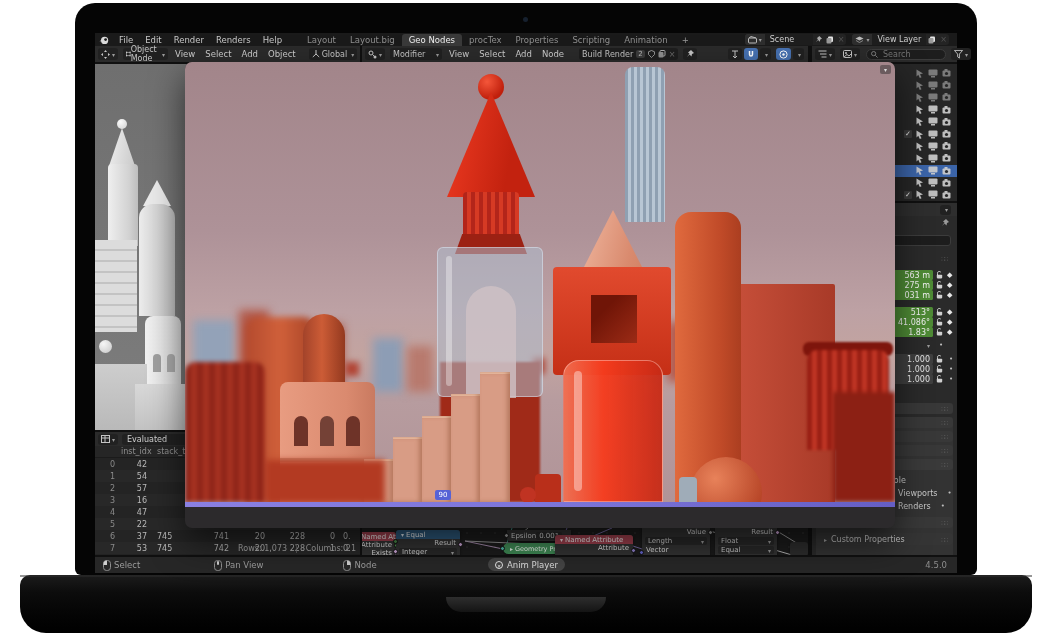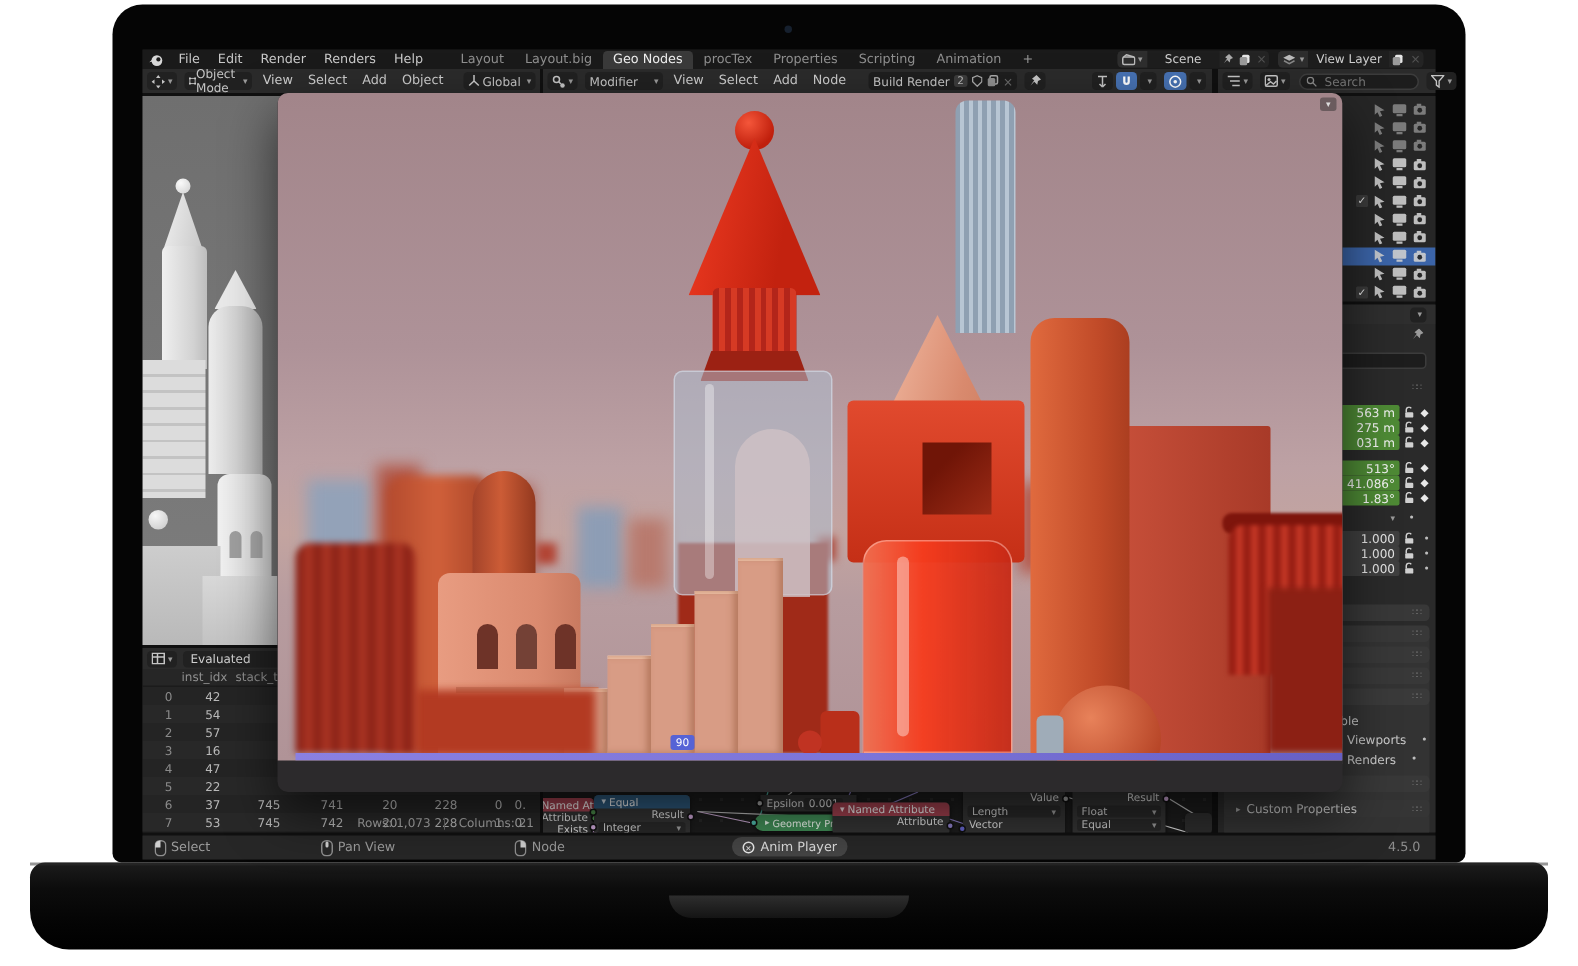--- a/index.html
+++ b/index.html
@@ -19,21 +19,21 @@
   .ui{position:absolute;left:20px;top:30px;width:862px;height:540px;background:#101010;font-size:8px;color:#c3c3c3;}
   .ui *{box-sizing:border-box;}
   
   .topbar{position:absolute;left:0;top:0;width:862px;height:13px;background:#1a1a1a;display:flex;align-items:center;}
   .blogo{margin:0 4px 0 4px;display:flex;}
   .menu{padding:0 6px;color:#c8c8c8;font-size:8.5px;}
   .tabs{display:flex;margin-left:12px;align-items:center;height:13px;}
   .tab{padding:1px 7px;color:#8f8f8f;font-size:8.5px;border-radius:3px 3px 0 0;}
   .tab.active{background:#3a3a3a;color:#efefef;}
   .tab.plus{color:#9a9a9a;}
-  .tb-right{margin-left:auto;display:flex;align-items:center;gap:6px;padding-right:8px;text-align:center;}
+  .tb-right{margin-left:auto;display:flex;align-items:center;gap:6px;padding-right:8px;}
   .widget{display:flex;align-items:center;background:#242424;border-radius:3px;height:11px;}
   .widget .wic{background:#2e2e2e;border-radius:3px 0 0 3px;padding:0 3px;display:flex;align-items:center;height:11px;}
   .widget .wlabel{background:#1e1e1e;padding:0 5px;height:11px;line-height:11px;color:#cfcfcf;min-width:48px;}
   .widget .wbtn{padding:0 2px;display:flex;align-items:center;color:#8a8a8a;}
   .dar{font-size:6px;color:#9a9a9a;margin-left:2px;}
   
   .hdr{position:absolute;top:13px;height:16px;background:#2b2b2b;display:flex;align-items:center;gap:2px;}
   .hdr-vp{left:0;width:265px;}
   .hdr-node{left:267px;width:446px;}
   .hdr-out{left:717px;width:145px;}
@@ -68,21 +68,21 @@
   .c-base2{left:40px;top:320px;width:50px;height:46px;background:linear-gradient(180deg,#d8d8d8,#c2c2c2);}
   
   .ss-hdr{display:flex;align-items:center;height:14px;padding-left:3px;gap:4px;background:#2b2b2b;}
   .ss-drop{display:flex;align-items:center;background:#212121;border-radius:3px;height:11px;padding:0 5px;width:74px;justify-content:space-between;color:#cfcfcf;}
   .ss-cols{display:flex;height:12px;align-items:center;color:#8f8f8f;background:#262626;border-bottom:1px solid #1b1b1b;}
   .ss-row{display:flex;height:12px;align-items:center;color:#b9b9b9;}
   .ss-row:nth-child(even){background:#282828;}
   .ss-row:nth-child(odd){background:#242424;}
   .ci{width:20px;text-align:right;margin-right:6px;color:#8a8a8a;}
   .ca{width:26px;text-align:right;margin-right:10px;}
-  .cb{width:30px;text-align:right;margin-right:8px;}
+  .cb{width:30px;text-align:left;margin-right:8px;}
   .cc{width:34px;text-align:right;margin-right:14px;}
   .cd{width:22px;text-align:right;margin-right:12px;}
   .ce{width:28px;text-align:right;margin-right:16px;}
   .cf{width:14px;text-align:right;margin-right:8px;}
   .cg{width:14px;text-align:left;}
   .ss-cols .cb{text-align:left;}
   .ss-foot{position:absolute;right:4px;bottom:2px;display:flex;gap:8px;color:#a8a8a8;}
   
   .orow{display:flex;align-items:center;justify-content:flex-end;height:12.2px;gap:4px;padding-right:6px;}
   .orow .obox{visibility:hidden;}
@@ -113,21 +113,21 @@
   .cprops .grip{margin-left:auto;}
   
   .rwin{position:absolute;left:90px;top:29px;width:710px;height:466px;border-radius:7px;overflow:hidden;
     box-shadow:0 14px 34px rgba(0,0,0,.6);z-index:50;background:#2c2a2c;}
   .rtitle{position:relative;height:16px;background:linear-gradient(180deg,#312f32,#29272a);display:flex;align-items:center;justify-content:center;color:#cfcfcf;font-size:8.5px;gap:4px;}
   .lights{position:absolute;left:8px;top:4.5px;display:flex;gap:5px;}
   .light{width:7px;height:7px;border-radius:50%;}
   .lr{background:#ff5f57;}.ly{background:#febc2e;}.lg{background:#28c840;}
   .rcontent{position:relative;width:710px;height:445px;overflow:hidden;
     background:linear-gradient(180deg,#a2858a 0%,#ae9298 38%,#bda1a4 56%,#c3a4a0 66%,#b79c9f 76%,#b09397 100%);}
-  .rcontent div{position:absolute;margin-left:12px;}
+  .rcontent div{position:absolute;}
   .rchev{right:4px;top:3px;width:11px;height:9px;background:rgba(40,40,40,.45);border-radius:2px;color:#ddd;font-size:6px;text-align:center;line-height:9px;}
   .scrub{position:absolute;left:0;bottom:0;width:710px;height:5px;background:linear-gradient(90deg,#8a80e2,#7b74d8 55%,#655ec4);}
   .fbadge{position:absolute;left:250px;bottom:7px;width:16px;height:10px;background:#5663d6;border-radius:2px;color:#fff;font-size:7px;text-align:center;line-height:10px;}
   
   .hz1{left:8px;top:258px;width:42px;height:74px;background:#93a2b8;filter:blur(5px);}
   .hz2{left:54px;top:248px;width:30px;height:84px;background:#b2594a;filter:blur(5px);}
   .hz3{left:94px;top:268px;width:36px;height:62px;background:#c2b4c4;filter:blur(5px);}
   .hz4{left:130px;top:262px;width:28px;height:68px;background:#a64a3c;filter:blur(5px);}
   .hz5{left:188px;top:276px;width:30px;height:54px;background:#8d9db5;filter:blur(5px);}
   .hz6{left:222px;top:284px;width:26px;height:46px;background:#b87a6e;filter:blur(5px);}

